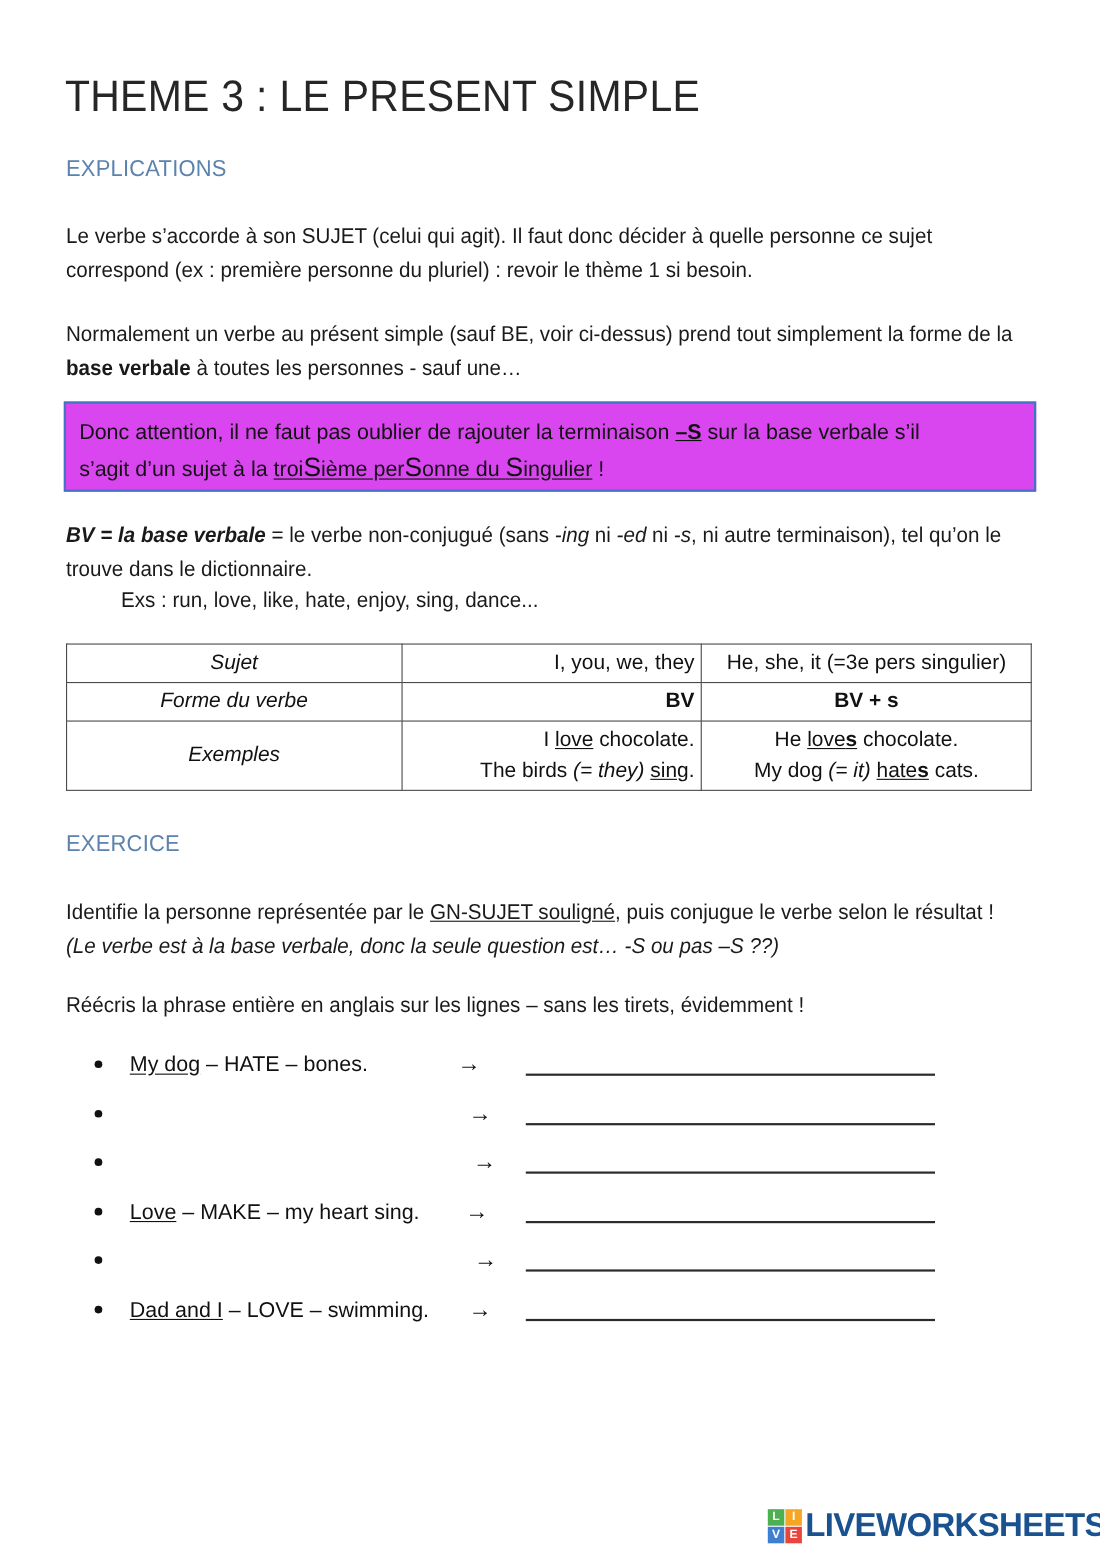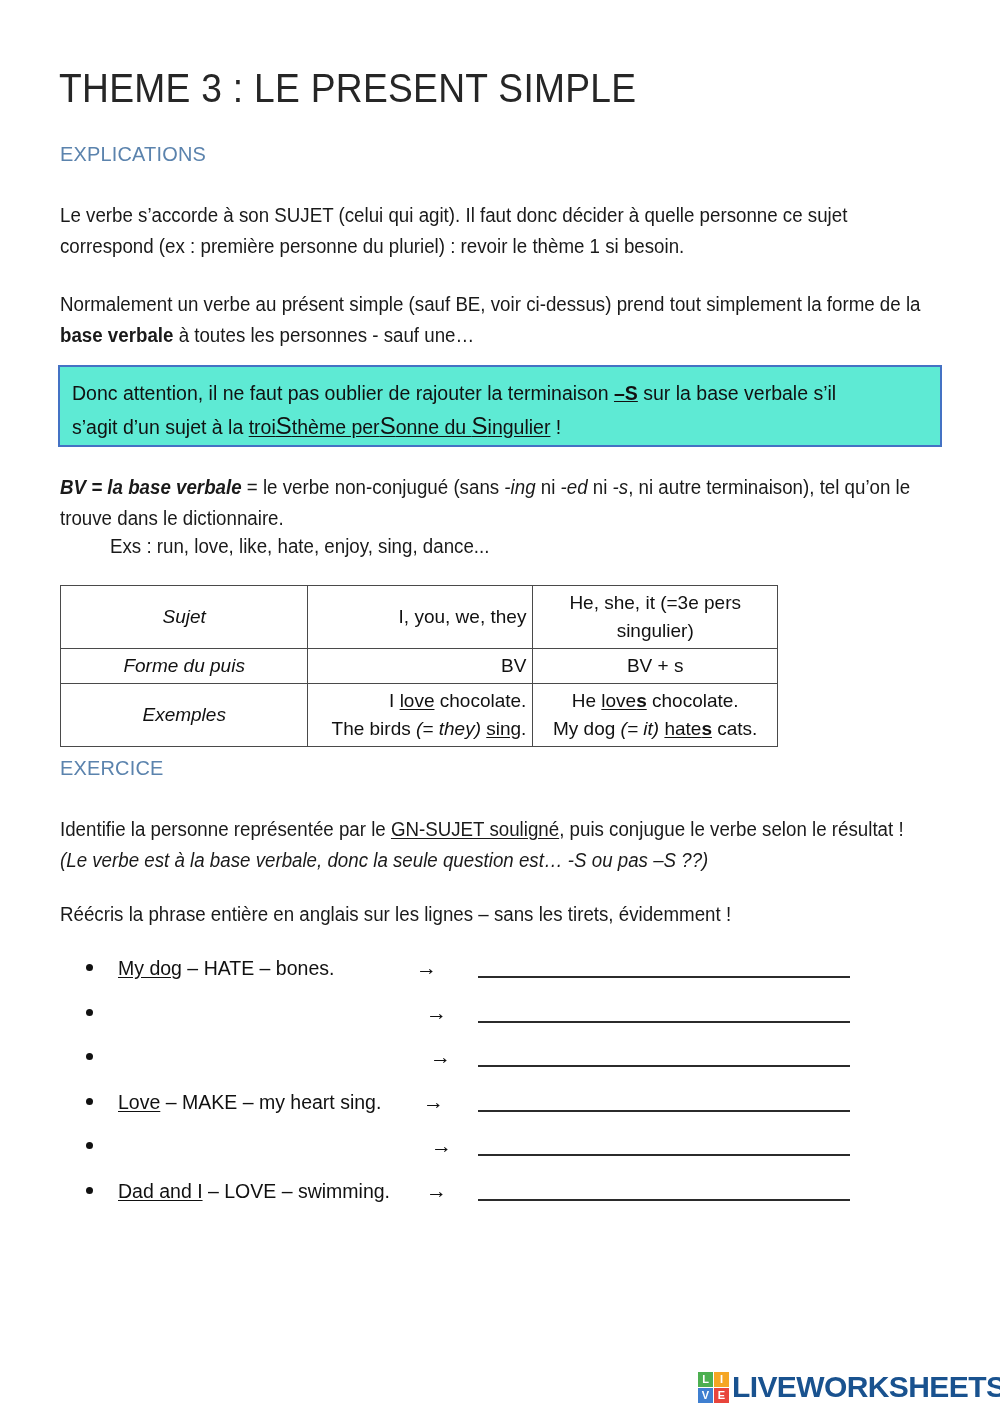--- a/index.html
+++ b/index.html
@@ -71,56 +71,56 @@
 
   .bolditalic { font-weight: 700; font-style: italic; }
 
   
   .notice-box {
     position: absolute;
     left: 58px;
     top: 365px;
     width: 884px;
     height: 82px;
-    background: #5eead4;
+    background: #d946ef;
     border: 2px solid #4472c4;
     padding: 9px 12px 0 12px;
     font-size: 19.5px;
     line-height: 34px;
     font-family: "Liberation Sans Narrow", "Liberation Sans", sans-serif;
     color: #111;
   }
   .notice-box .bigs { font-size: 24px; line-height: 0; }
   .notice-box .dash-s { font-weight: 700; text-decoration: underline; }
 
   
   .grid-table {
     position: absolute;
     left: 60px;
     top: 585px;
-    width: 718px;
+    width: 878px;
     border-collapse: collapse;
     font-family: "Liberation Sans Narrow", "Liberation Sans", sans-serif;
     font-size: 19px;
   }
   .grid-table td {
     border: 1.5px solid #4a4a4a;
     text-align: center;
     vertical-align: middle;
     padding: 3px 6px;
     line-height: 28px;
     color: #111;
   }
   .grid-table .col-label { width: 305px; font-style: italic; }
   .grid-table .col-plural { width: 273px; text-align: right; }
   .grid-table .col-third { width: 300px; }
   .grid-table .row-h { height: 29px; }
   .grid-table .row-v { height: 29px; }
   .grid-table .row-e { height: 58px; }
-  .grid-table .bold { font-weight: 400; }
+  .grid-table .bold { font-weight: 700; }
 
   
   .ex-list {
     position: absolute;
     left: 86px;
     top: 957px;
     width: 860px;
     margin: 0;
     padding: 0;
     list-style: none;
@@ -202,36 +202,36 @@
   <div class="doc-title">THEME 3 : LE PRESENT SIMPLE</div>
 
   <div class="section-heading" id="heading-explications">EXPLICATIONS</div>
 
   <div class="para" id="para-1">Le verbe s’accorde à son SUJET (celui qui agit). Il faut donc décider à quelle personne ce sujet correspond (ex : première personne du pluriel) : revoir le thème 1 si besoin.</div>
 
   <div class="para" id="para-2"><span>Normalement un verbe au présent simple (sauf BE, voir ci-dessus) prend tout simplement la forme de la </span><b>base verbale</b><span> à toutes les personnes - sauf une…</span></div>
 
   <div class="notice-box">
     <div><span>Donc attention, il ne faut pas oublier de rajouter la terminaison </span><span class="dash-s">–S</span><span> sur la base verbale s’il</span></div>
-    <div><span>s’agit d’un sujet à la </span><u><span>troi</span><span class="bigs">S</span><span>thème per</span><span class="bigs">S</span><span>onne du </span><span class="bigs">S</span><span>ingulier</span></u><span> !</span></div>
+    <div><span>s’agit d’un sujet à la </span><u><span>troi</span><span class="bigs">S</span><span>ième per</span><span class="bigs">S</span><span>onne du </span><span class="bigs">S</span><span>ingulier</span></u><span> !</span></div>
   </div>
 
   <div class="para" id="para-bv"><span class="bolditalic">BV = la base verbale</span><span> = le verbe non-conjugué (sans </span><i>-ing</i><span> ni </span><i>-ed</i><span> ni </span><i>-s</i><span>, ni autre terminaison), tel qu’on le trouve dans le dictionnaire.</span></div>
 
   <div class="para" id="para-exs">Exs : run, love, like, hate, enjoy, sing, dance...</div>
 
   <table class="grid-table">
     <tbody>
       <tr class="row-h">
         <td class="col-label">Sujet</td>
         <td class="col-plural">I, you, we, they</td>
         <td class="col-third">He, she, it (=3e pers singulier)</td>
       </tr>
       <tr class="row-v">
-        <td class="col-label">Forme du puis</td>
+        <td class="col-label">Forme du verbe</td>
         <td class="col-plural bold">BV</td>
         <td class="col-third bold">BV + s</td>
       </tr>
       <tr class="row-e">
         <td class="col-label">Exemples</td>
         <td class="col-plural">
           <div><span>I </span><u>love</u><span> chocolate.</span></div>
           <div><span>The birds </span><i>(= they)</i><span> </span><u>sing</u><span>.</span></div>
         </td>
         <td class="col-third">

